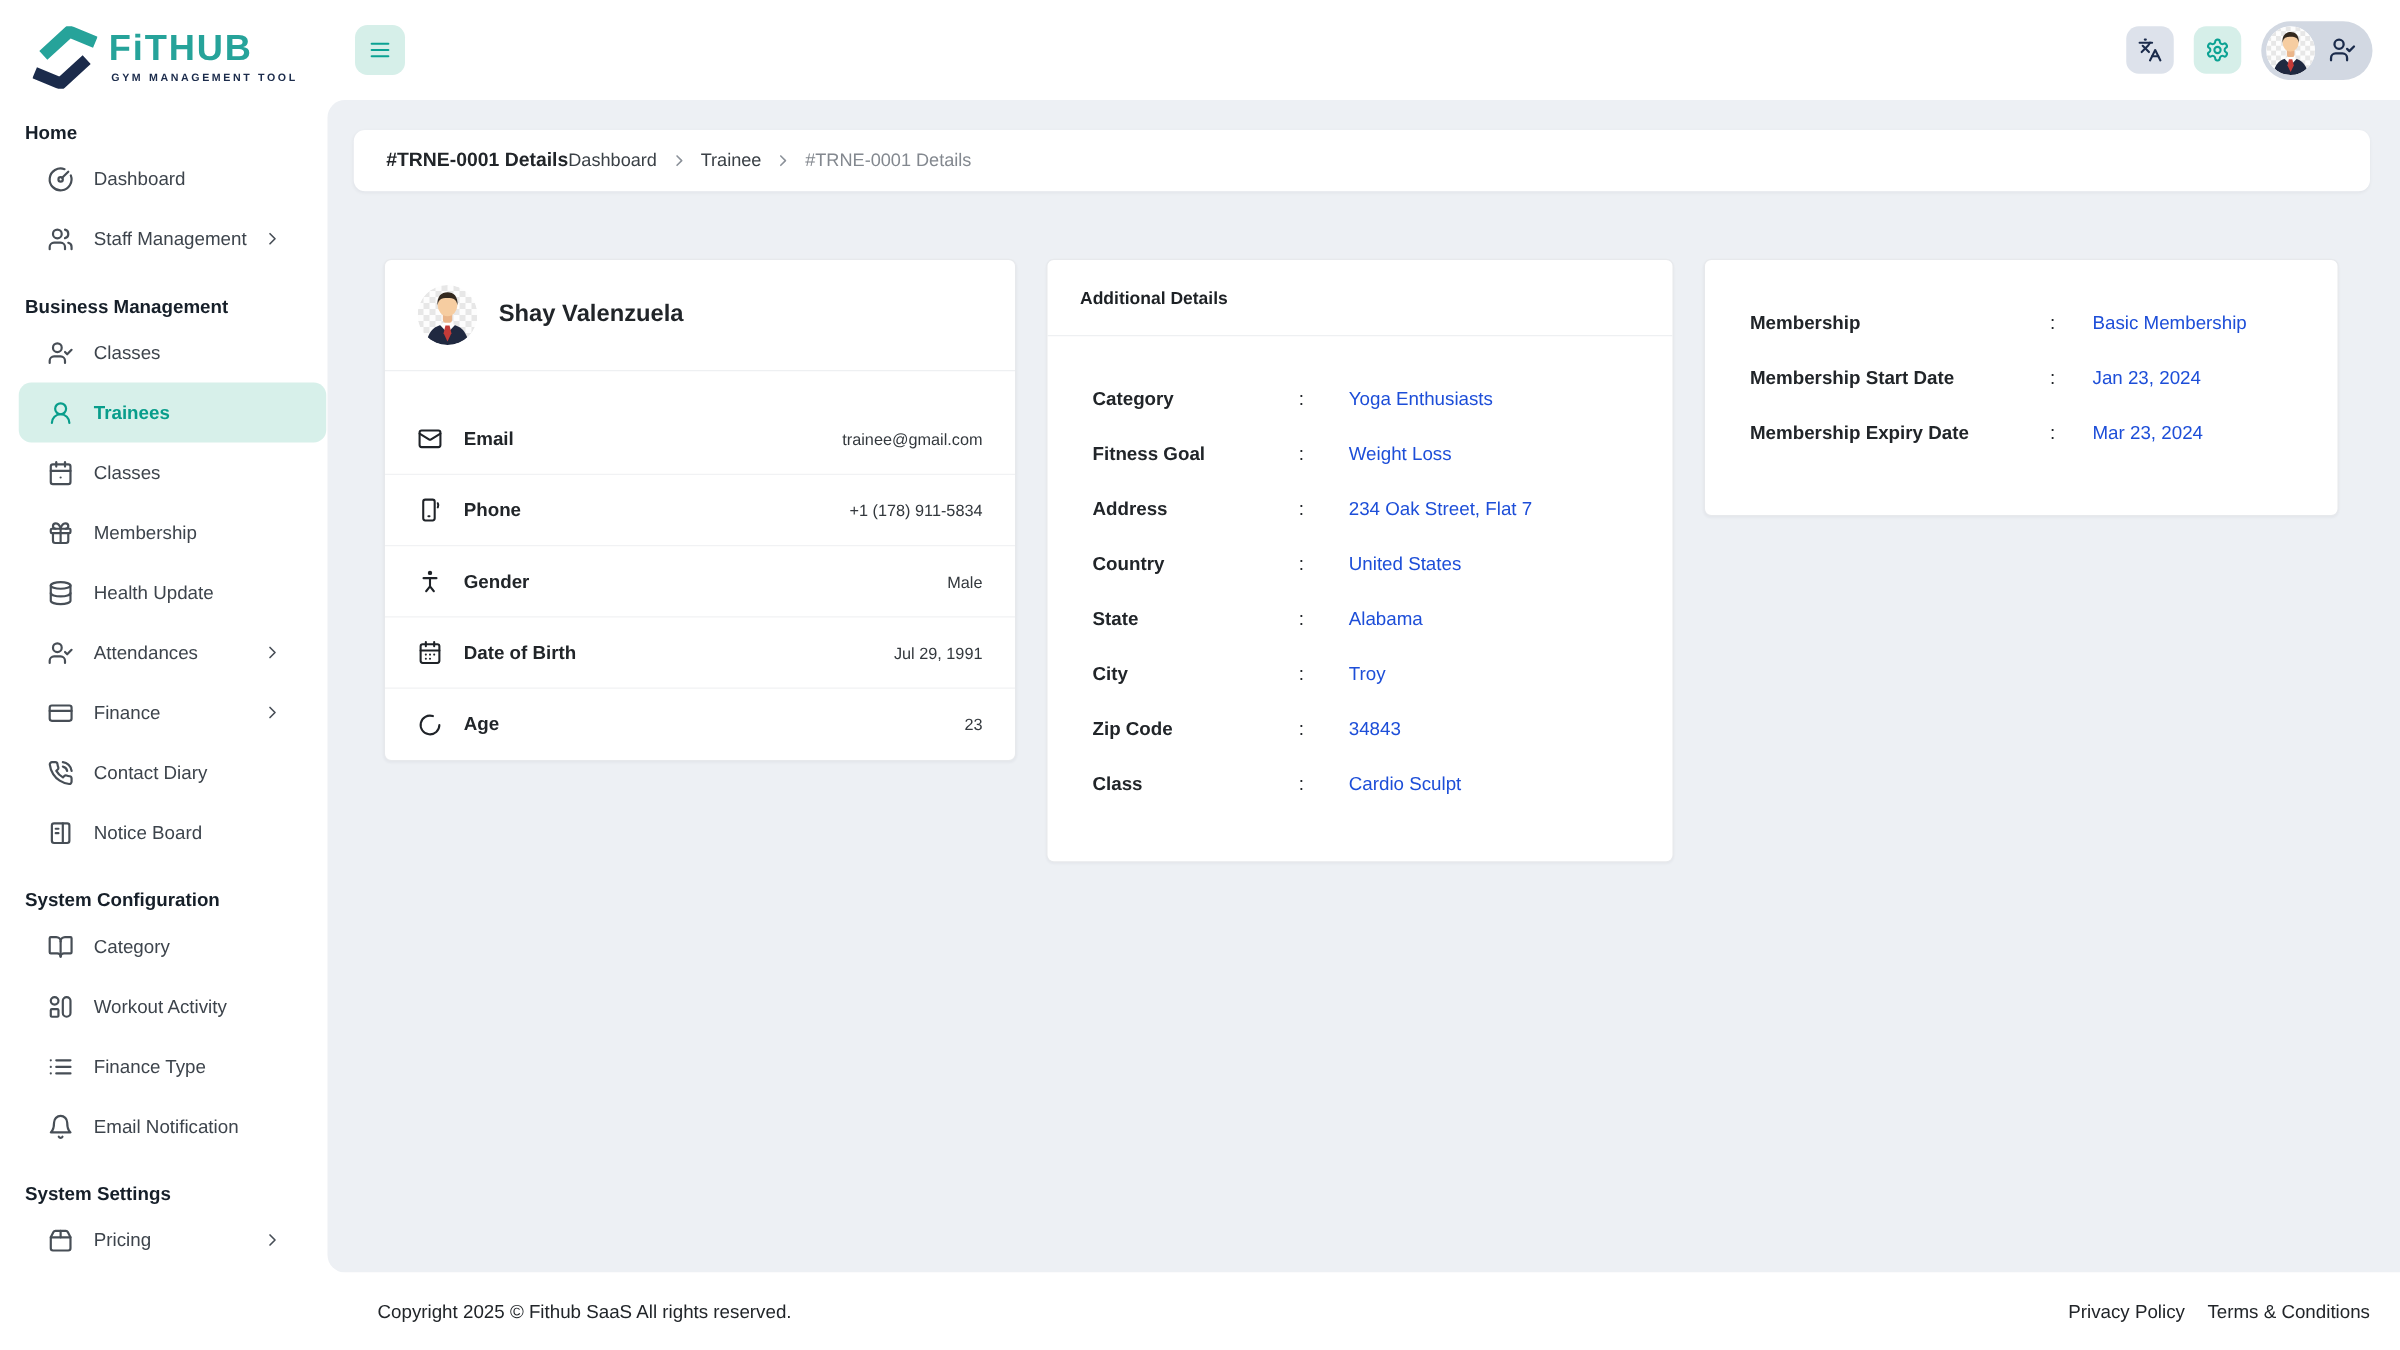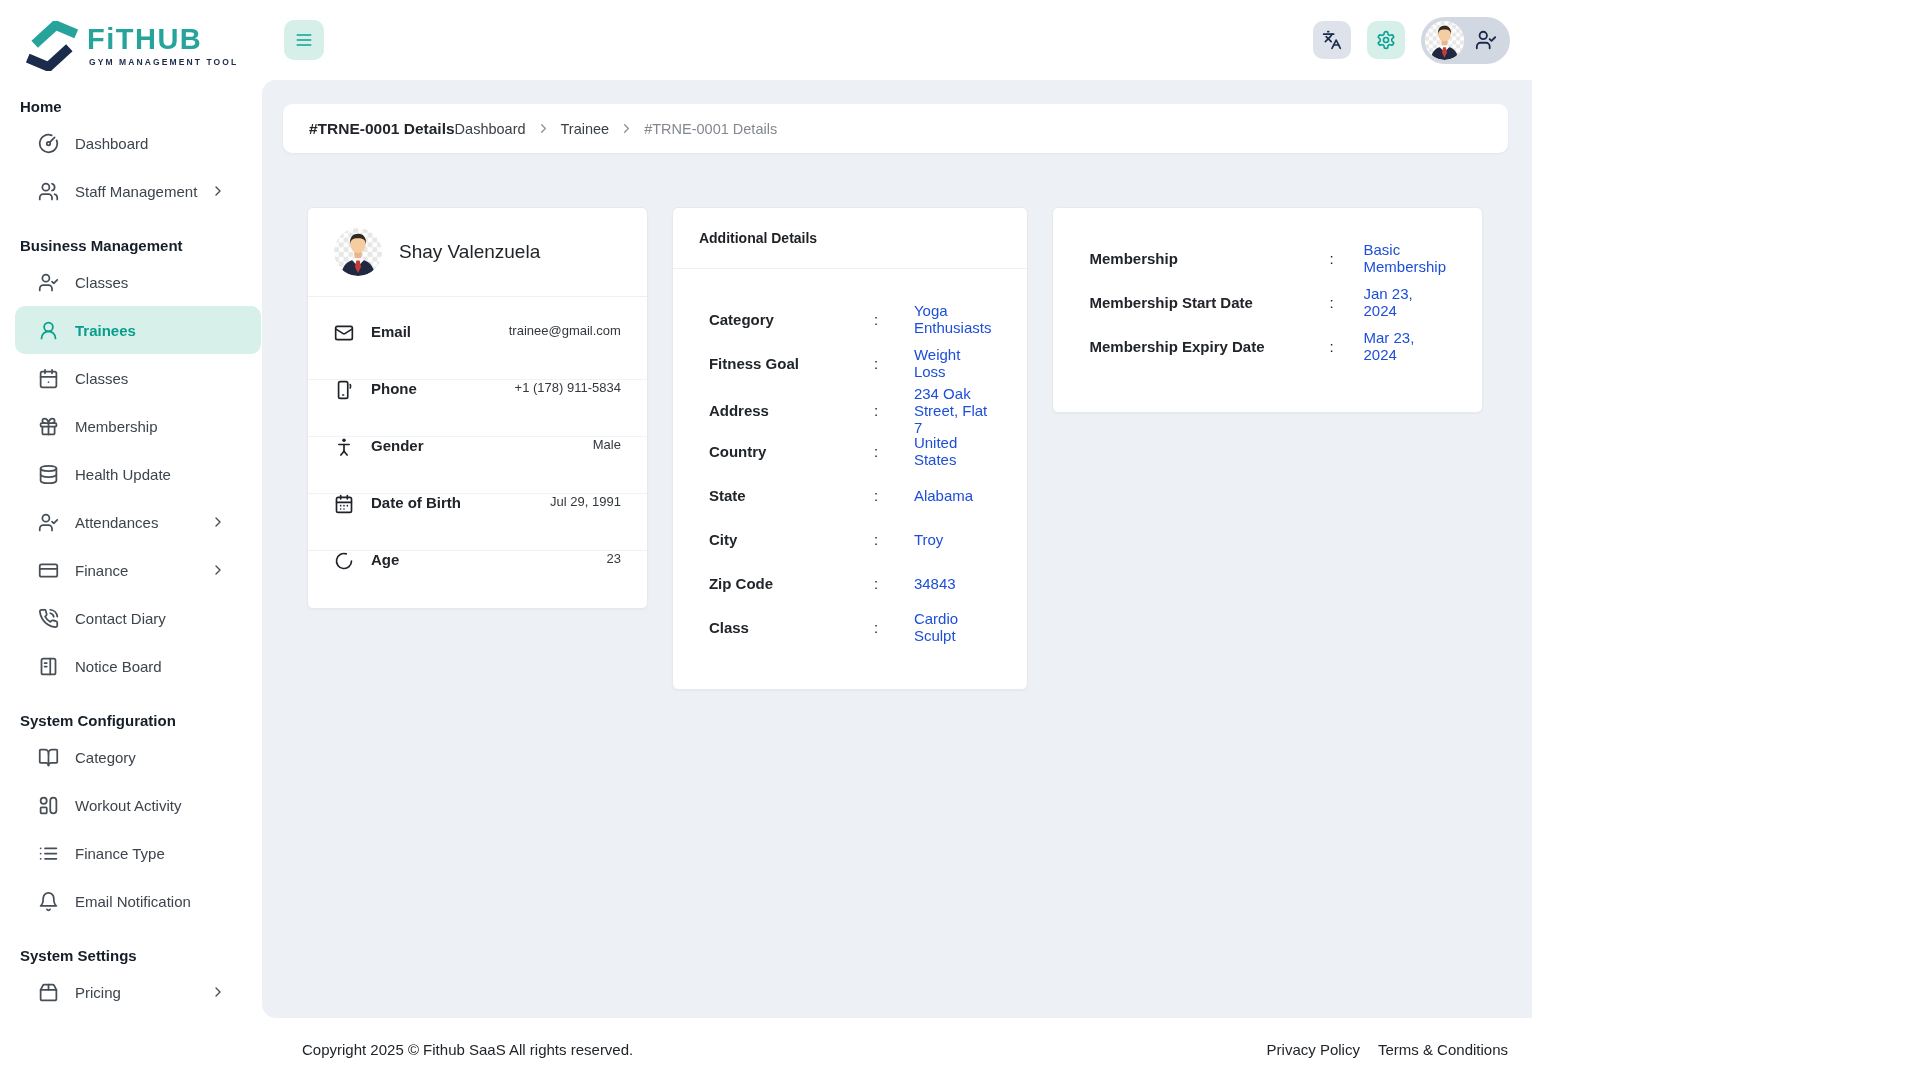--- a/index.html
+++ b/index.html
@@ -1,18 +1,18 @@
 <!DOCTYPE html>
 <html><head>
 <meta charset="utf-8">
 <style>
   * { margin:0; padding:0; box-sizing:border-box; }
   html,body { width:1920px; height:1080px; overflow:hidden; background:#fff;
     font-family:"Liberation Sans", sans-serif; color:#212529; }
-  .app { display:flex; width:1532px; height:1080px; }
+  .app { display:flex; width:1920px; height:1080px; }
 
   
   .sidebar { width:262px; flex-shrink:0; background:#fff; padding-top:10px; overflow:hidden; }
   .logo { display:flex; align-items:center; gap:9px; padding:6px 0 0 26px; height:66px; }
   .logo-mark { width:52px; height:50px; flex-shrink:0; }
   .logo-text { display:flex; flex-direction:column; }
   .logo-word { font-size:29px; font-weight:800; letter-spacing:1.5px; color:#26a39a; line-height:1; }
   .logo-tag { font-size:8.5px; font-weight:700; letter-spacing:2.1px; color:#1b2b4b; margin-top:3px; padding-left:2px; }
   .sb-section { font-size:15px; font-weight:700; color:#161f29; padding-left:20px; margin:22px 0 4px; }
   .sb-item { height:48px; display:flex; align-items:center; padding-left:38px; position:relative;
@@ -55,23 +55,23 @@
 
   .cards { margin-top:54px; padding:0 25px 0 24px; display:flex; gap:24px; align-items:flex-start; }
   .card { background:#fff; border:1px solid #e7e9ec; border-radius:6px;
     box-shadow:0 1px 2px rgba(16,24,40,.04); }
   .card.profile { width:506px; }
   .card.additional { width:502px; }
   .card.membership { width:508px; }
 
   .pc-header { padding:20px 26px; display:flex; align-items:center; gap:17px; border-bottom:1px solid #eef0f2; }
   .avatar { width:48px; height:48px; border-radius:50%; overflow:hidden; flex-shrink:0; }
-  .pc-name { font-size:19px; font-weight:400; color:#212529; }
+  .pc-name { font-size:19px; font-weight:700; color:#212529; }
   .pc-rows { padding-top:26px; }
-  .prow { height:57px; display:flex; align-items:flex-start; padding:0 26px; border-bottom:1px solid #f1f2f4; }
+  .prow { height:57px; display:flex; align-items:center; padding:0 26px; border-bottom:1px solid #f1f2f4; }
   .prow:last-child { border-bottom:none; }
   .prow .icon { width:20px; height:20px; color:#1f2328; flex-shrink:0; }
   .prow-label { margin-left:17px; font-size:15px; font-weight:700; color:#212529; }
   .prow-value { margin-left:auto; font-size:13px; color:#33383d; }
 
   .dc-title { padding:22px 26px; font-size:14px; font-weight:700; color:#1d2125; border-bottom:1px solid #eef0f2; }
   .dc-body { padding:28px 36px 40px; }
   .card.membership .dc-body { padding-bottom:44px; }
   .drow { display:grid; grid-template-columns:165px 40px 1fr; align-items:center; height:44px; font-size:15px; }
   .card.membership .drow { grid-template-columns:240px 34px 1fr; }

